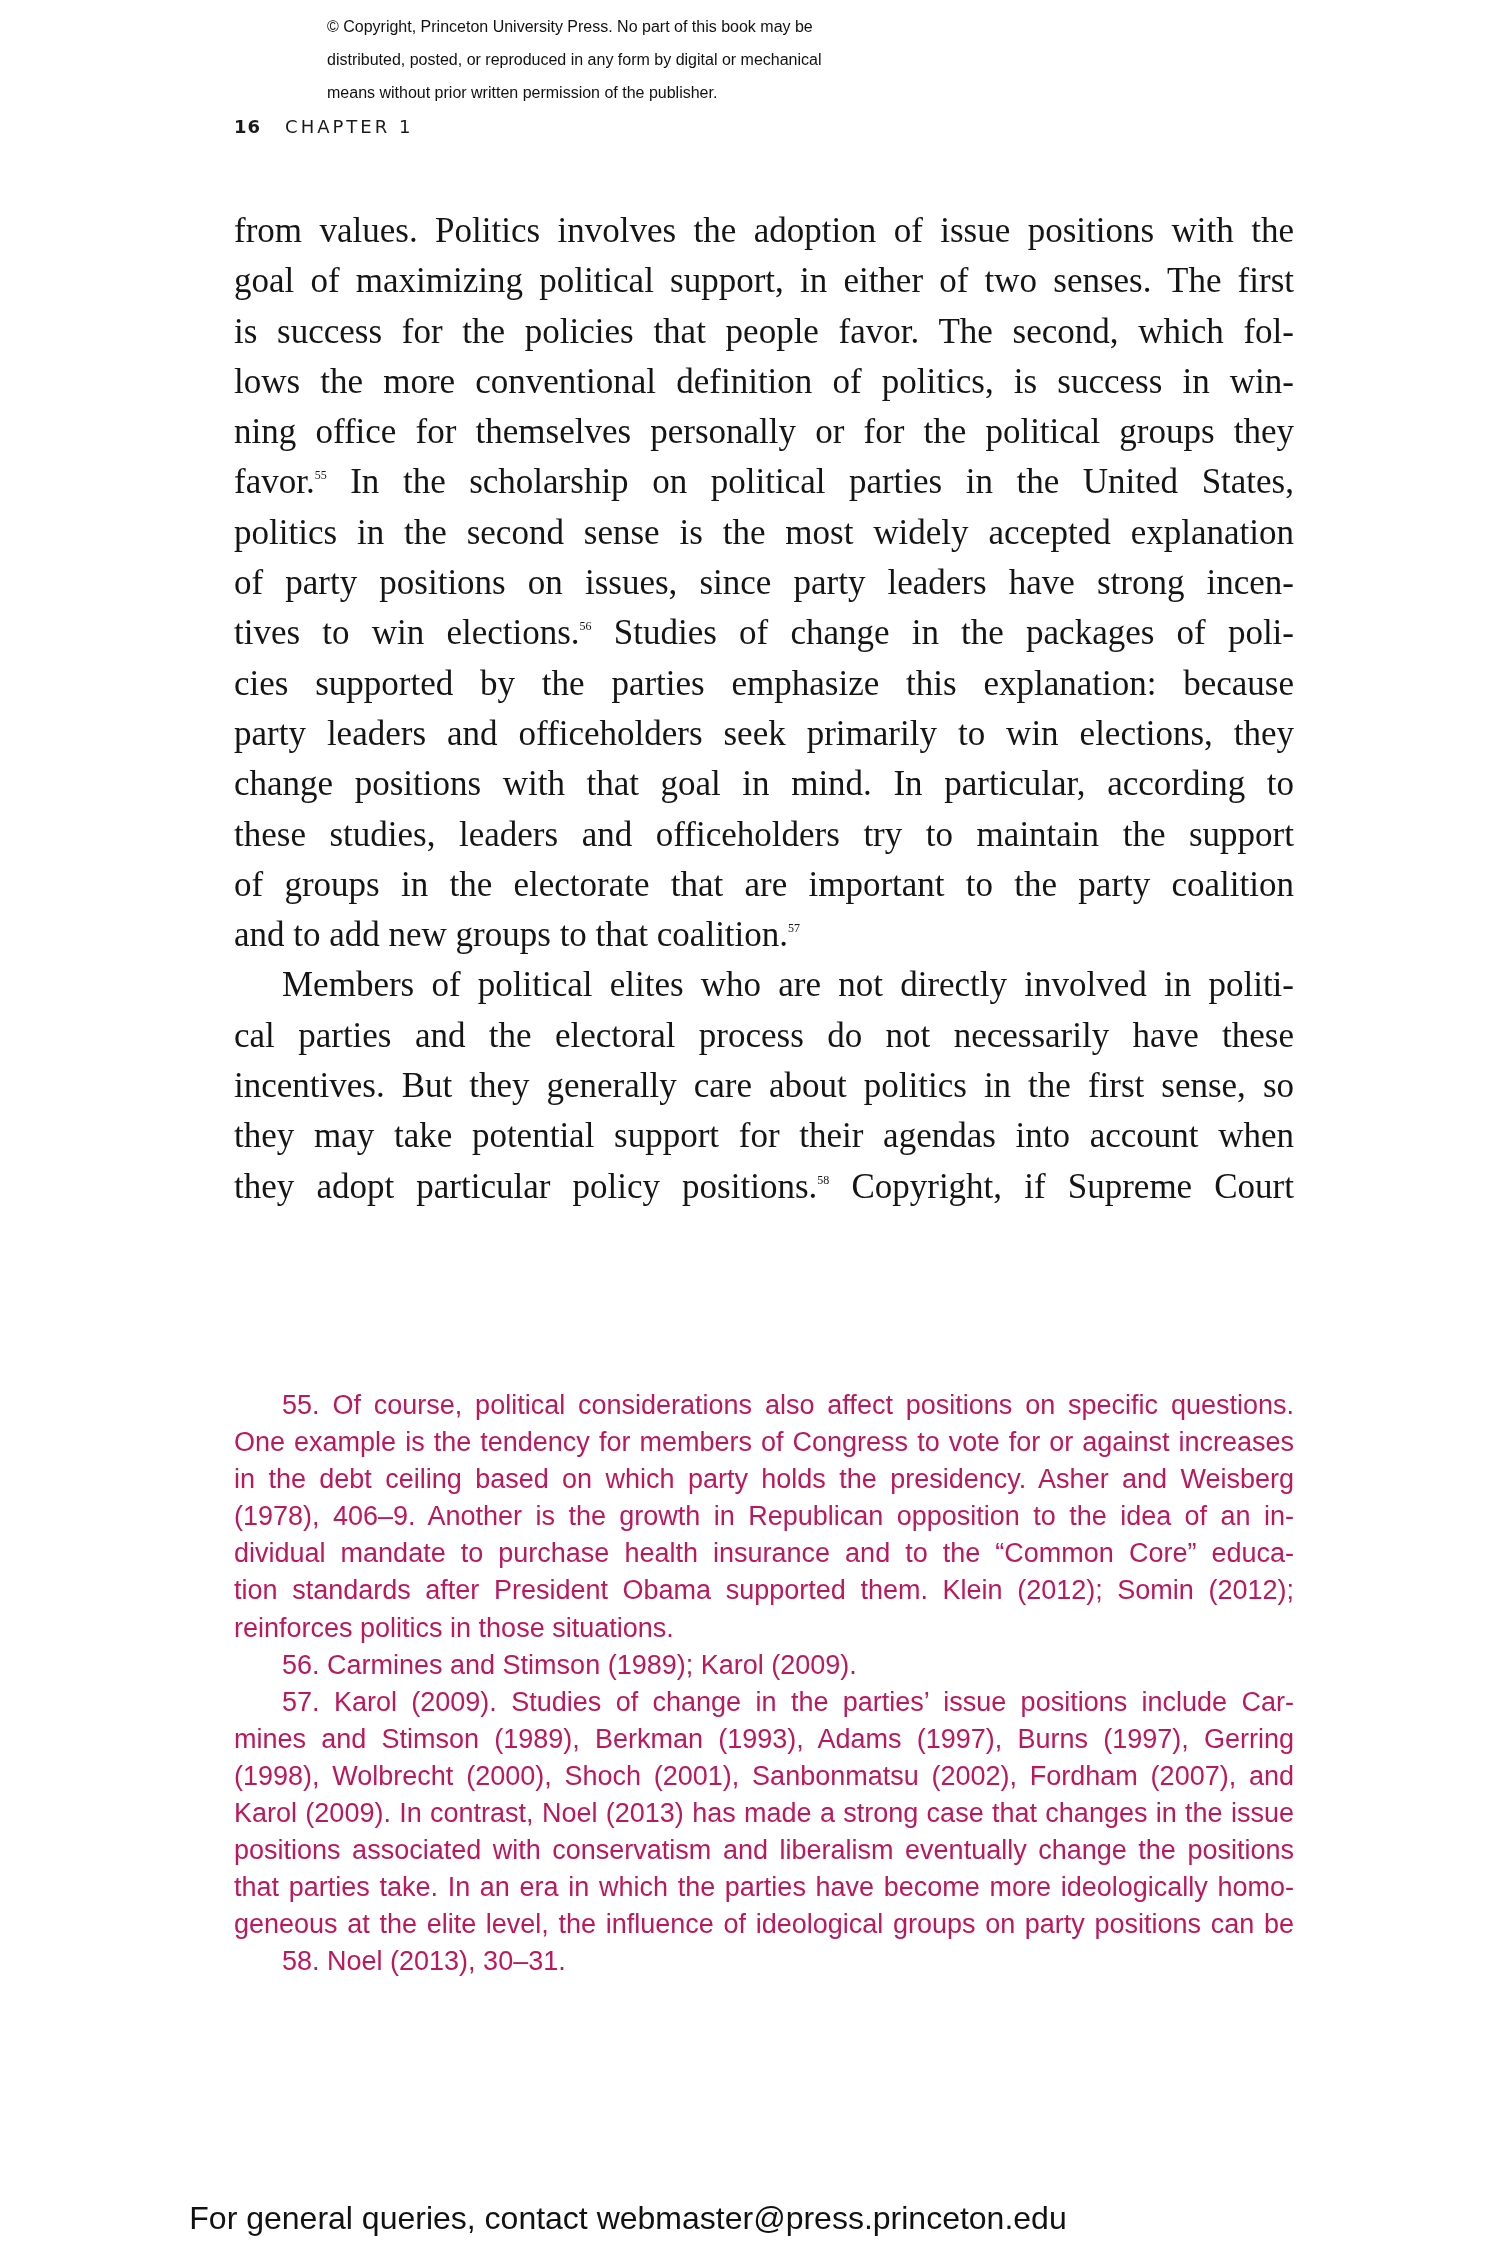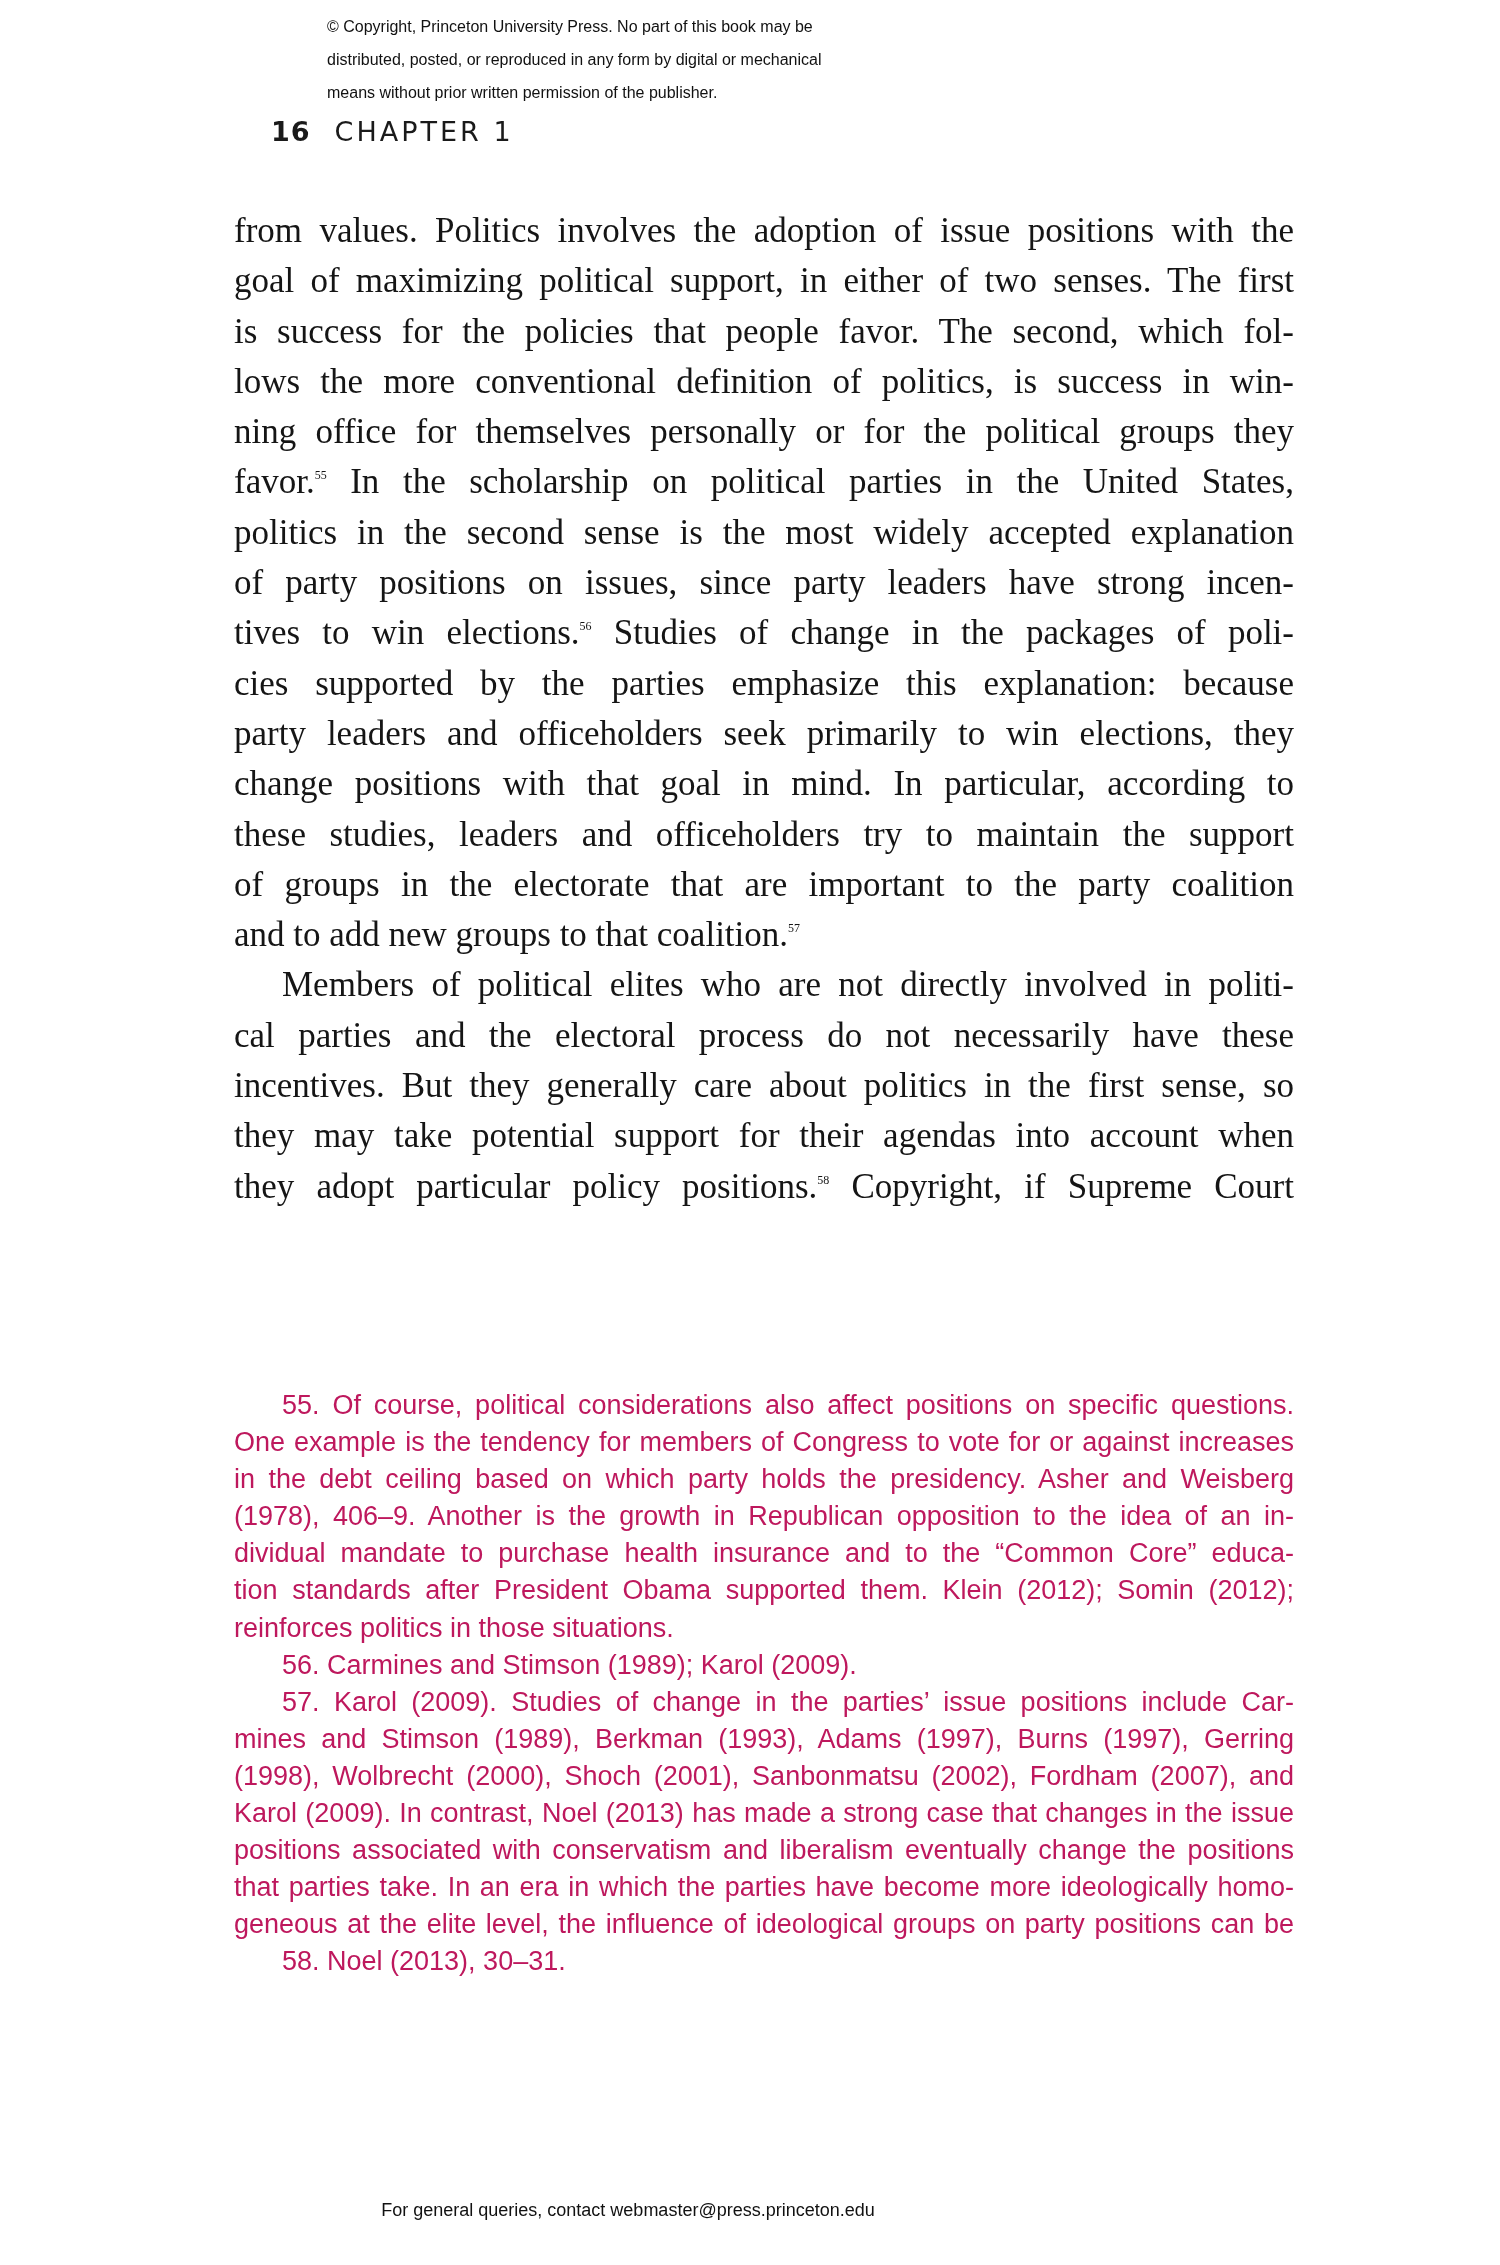--- a/index.html
+++ b/index.html
@@ -23,25 +23,24 @@
       font-size: 16px;
       line-height: 33px;
       color: #111;
     }
     .copyright .line { display: block; white-space: nowrap; }
     .running-head {
       position: absolute;
       left: 234px;
       top: 116px;
       font-family: "DejaVu Sans", sans-serif;
-      font-size: 27px;
+      font-size: 18px;
       letter-spacing: 3px;
       color: #1a1a1a;
       white-space: nowrap;
-      margin-left: 37px;
     }
     .running-head .folio {
       font-weight: bold;
       letter-spacing: 1px;
       margin-right: 24px;
     }
     .body-text {
       position: absolute;
       left: 234px;
       top: 206px;
@@ -85,21 +84,21 @@
     }
     .footnotes .line.last { text-align-last: left; }
     .footnotes .line.indent { padding-left: 48px; }
     .contact {
       position: absolute;
       left: 0;
       width: 1256px;
       top: 2200px;
       text-align: center;
       font-family: "Liberation Sans", sans-serif;
-      font-size: 18px;
+      font-size: 32px;
       color: #111;
     }
   </style>
 </head>
 <body>
 
 <div class="copyright">
   <span class="line">© Copyright, Princeton University Press. No part of this book may be</span>
   <span class="line">distributed, posted, or reproduced in any form by digital or mechanical</span>
   <span class="line">means without prior written permission of the publisher.</span>

